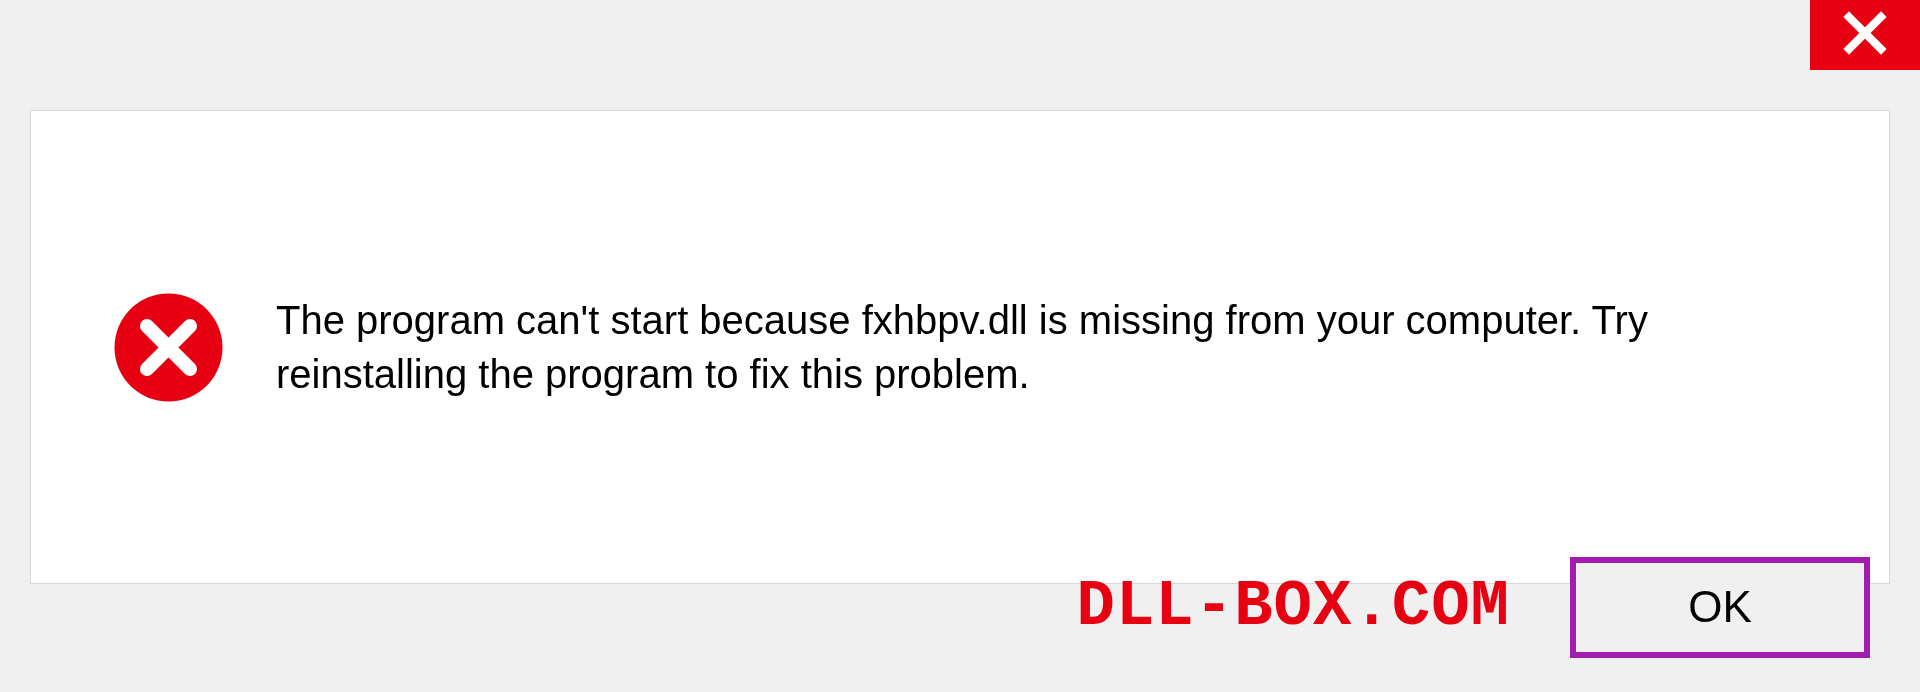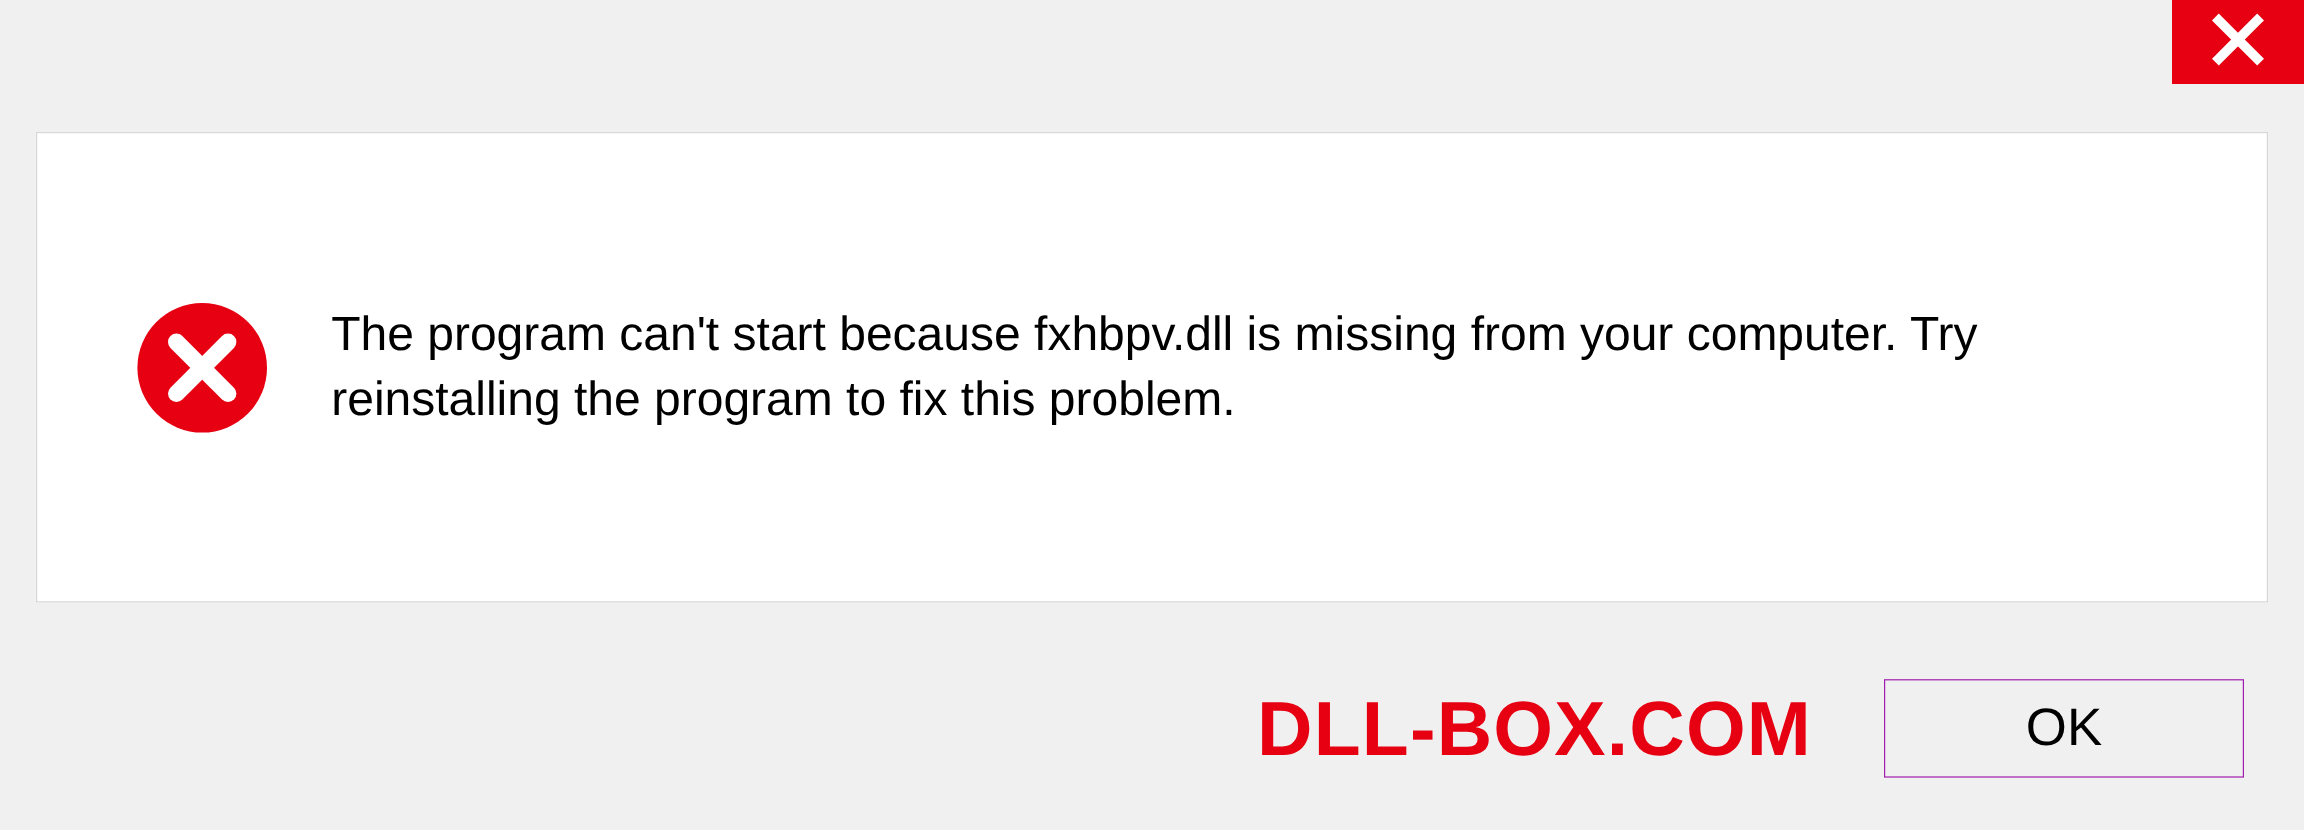--- a/index.html
+++ b/index.html
@@ -40,21 +40,21 @@
       cursor: pointer;
     }
     .close-btn svg {
       width: 44px;
       height: 44px;
     }
     .content-box {
       margin: 20px 30px 1px 30px;
       background: #ffffff;
       border: 1px solid #d8d8d8;
-      height: 392px;
+      height: 474px;
       display: flex;
       align-items: center;
       padding: 0 40px;
     }
     .err-icon {
       flex-shrink: 0;
       margin-right: 50px;
       margin-left: 40px;
     }
     .err-icon svg {
@@ -78,27 +78,27 @@
       align-items: center;
       justify-content: flex-end;
       padding: 0 50px;
       gap: 60px;
     }
     .watermark {
       font-size: 64px;
       font-weight: 800;
       color: #e60012;
       letter-spacing: 1px;
-      font-family: Liberation Sans, sans-serif;
+      font-family: Liberation Mono, monospace;
     }
     .ok-btn {
       width: 300px;
-      height: 82px;
+      height: 101px;
       background: #f0f0f0;
-      border: 1px solid #a21caf;
+      border: 6px solid #a21caf;
       font-size: 44px;
       color: #000;
       display: flex;
       align-items: center;
       justify-content: center;
       cursor: pointer;
     }
   </style>
 </head>
 <body>

